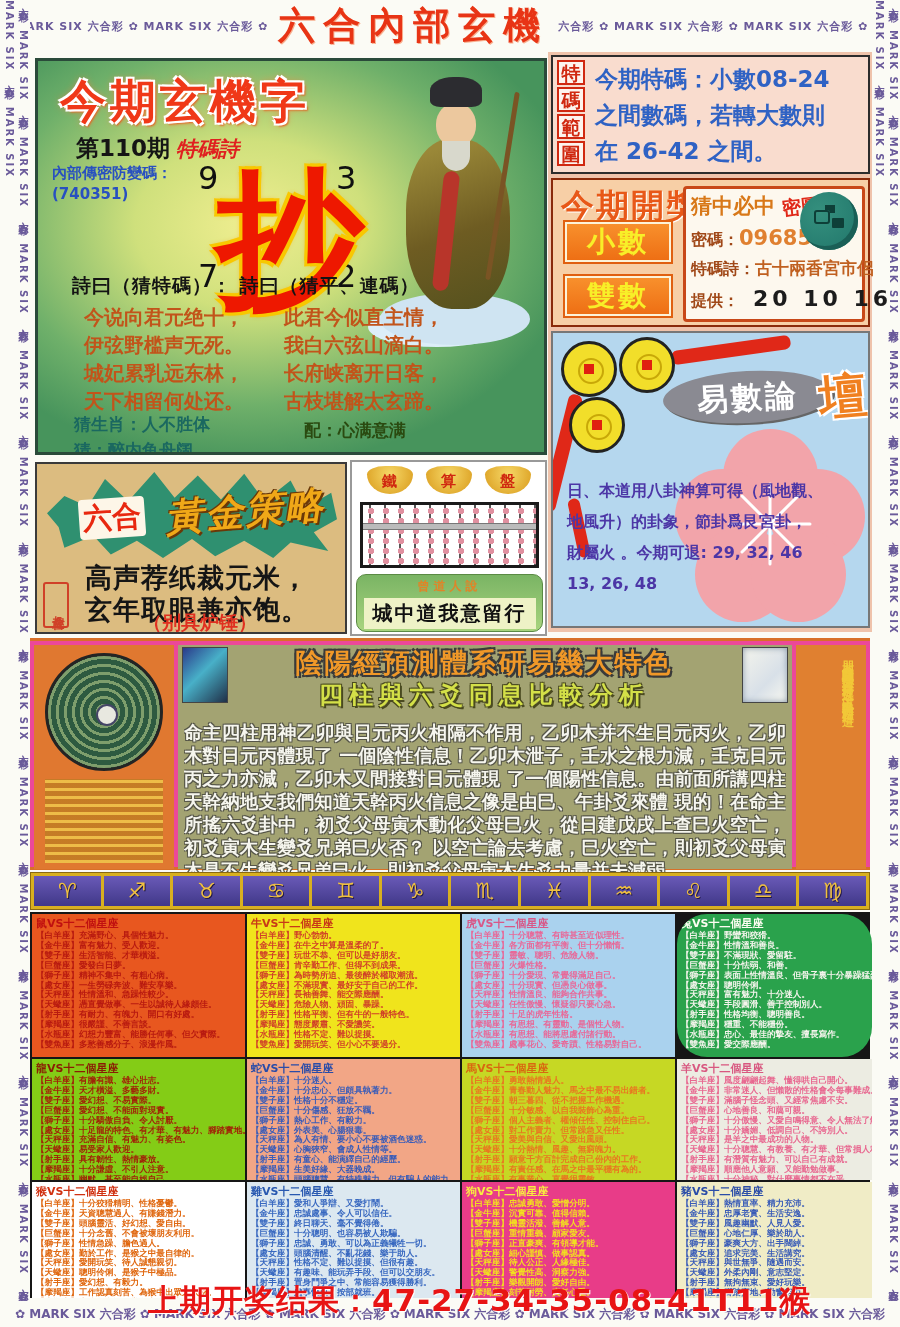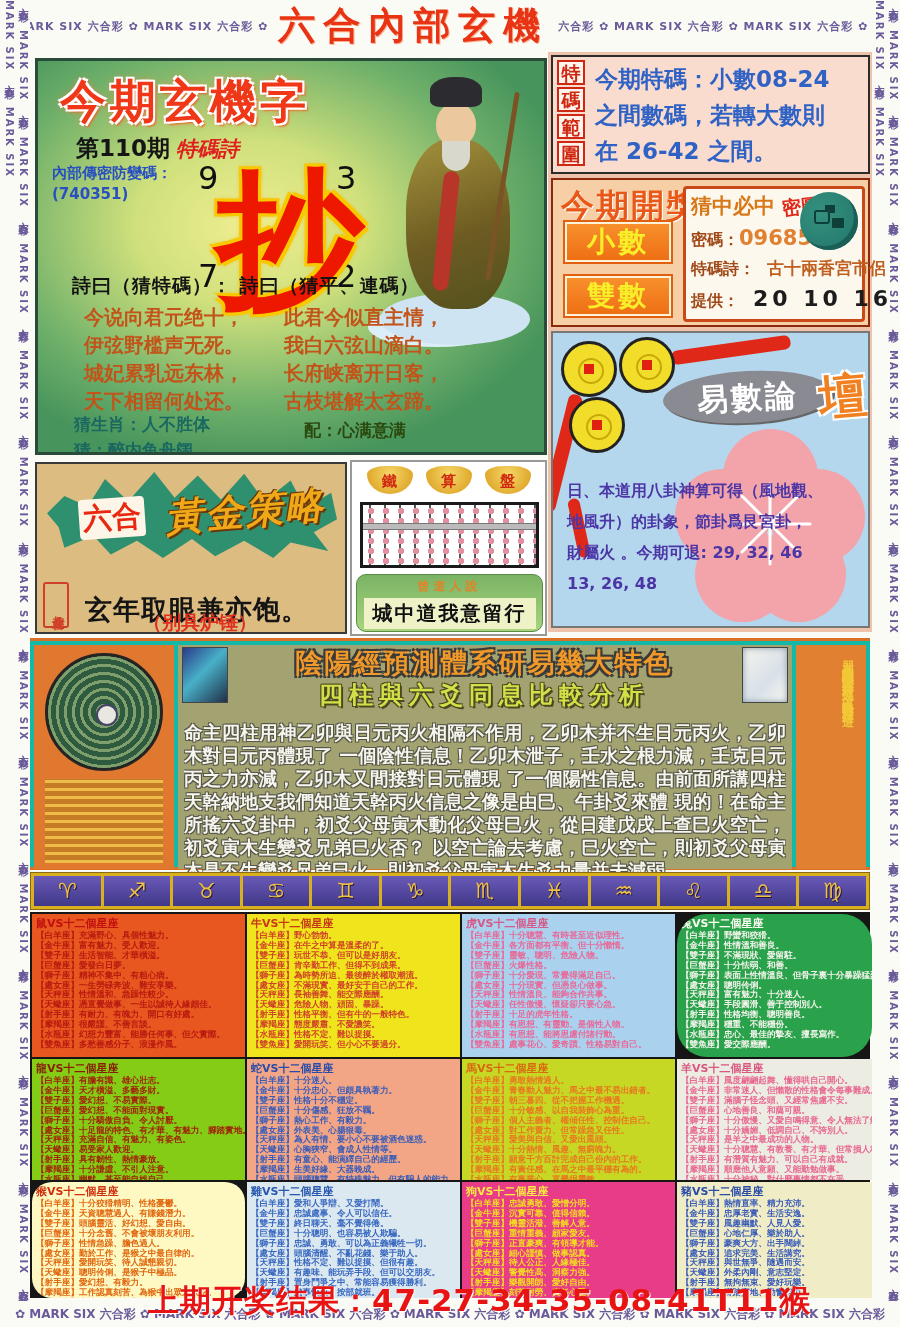--- a/index.html
+++ b/index.html
@@ -49,21 +49,21 @@
   .draw-title{position:absolute;left:8px;top:4px;font-size:33px;font-weight:bold;color:#e85818;letter-spacing:2px;text-shadow:1px 1px 0 #fff;}
   .draw-btn{position:absolute;left:12px;width:106px;height:40px;background:linear-gradient(#f8902c,#ee6f14);border:2px solid #fdf3d8;box-shadow:0 0 0 2px #e06010;color:#f8ef28;font-size:28px;font-weight:bold;text-align:center;line-height:36px;letter-spacing:3px;}
   .btn1{top:42px;}.btn2{top:96px;}
   .draw-box{position:absolute;left:130px;top:6px;width:182px;height:136px;background:#fdf8ee;border:3px solid #c84818;border-radius:4px;padding:3px 5px;}
   .hit-title{font-size:21px;font-weight:bold;color:#d87818;display:inline-block;}
   .hit-title2{font-size:19px;font-weight:bold;color:#e02818;display:inline-block;transform:rotate(-6deg);margin-left:2px;}
   .secret-circle{position:absolute;right:4px;top:3px;width:58px;height:58px;border-radius:50%;background:radial-gradient(circle at 35% 35%,#35907e,#20756a);box-shadow:inset -4px -4px 0 #1a5f56;}
   .secret-circle:after{content:"";position:absolute;left:14px;top:18px;width:12px;height:10px;border:2px solid #0e3f38;border-radius:3px;box-shadow:16px 6px 0 -2px #0e3f38,8px -8px 0 -3px #0e3f38;}
   .draw-row{font-size:16px;font-weight:bold;color:#a04818;margin-top:6px;white-space:nowrap;}
   .v-code{color:#e08030;font-size:21px;}
-  .v-poem{color:#c06020;font-size:17px;margin-left:12px;}
+  .v-poem{color:#c06020;font-size:17px;}
   .v-prov{color:#1c1c1c;font-size:22px;letter-spacing:4px;margin-left:14px;}
   
   .yishu{position:absolute;left:551px;top:331px;width:319px;height:297px;background:#b5d7ee;border:2px solid #777;overflow:hidden;}
   .coin{position:absolute;width:56px;height:56px;border-radius:50%;background:#f2de2a;border:3px solid #222;}
   .coin:before{content:"";position:absolute;left:14px;top:14px;width:22px;height:22px;border:2px solid #c8a808;border-radius:50%;}
   .coin:after{content:"";position:absolute;left:20px;top:20px;width:10px;height:10px;background:#e02010;}
   .coinA{left:8px;top:8px;}.coinB{left:66px;top:4px;}.coinC{left:16px;top:64px;}
   .ribbon{position:absolute;background:#e02818;border-radius:6px;}
   .rb1{left:118px;top:10px;width:120px;height:14px;transform:rotate(-8deg);}
   .rb2{left:2px;top:60px;width:14px;height:120px;transform:rotate(14deg);}
@@ -87,21 +87,21 @@
   
   .abacusp{position:absolute;left:350px;top:460px;width:197px;height:176px;background:#fff;border:2px solid #999;}
   .ingots{position:absolute;left:0;top:4px;width:100%;display:flex;justify-content:space-around;padding:0 8px;}
   .ingot{width:46px;height:28px;background:radial-gradient(circle at 50% 30%,#f6d868,#d89818);border-radius:40% 40% 50% 50%/30% 30% 70% 70%;text-align:center;color:#d02810;font-size:15px;font-weight:bold;line-height:30px;}
   .abacus{position:absolute;left:8px;top:40px;width:179px;height:66px;border:3px solid #1a1a1a;background:radial-gradient(circle 3px at 8px 6px,#e090a0 3px,transparent 3.5px) 0 0/15px 10px repeat,repeating-linear-gradient(90deg,transparent 0 6px,#555 6px 8px,transparent 8px 15px),#fff;}
   .abacus:after{content:"";position:absolute;left:0;top:18px;width:100%;height:5px;background:#bbb;border-top:1px solid #777;border-bottom:1px solid #777;}
   .saying{position:absolute;left:4px;top:112px;width:187px;height:58px;background:linear-gradient(#7ab464,#a8d47e);border-radius:10px;border:1px solid #5a8a44;text-align:center;padding-top:3px;}
   .saying-small{font-size:12px;font-weight:bold;color:#e08428;letter-spacing:4px;}
   .saying-main{margin:3px auto 0;width:172px;background:#eef2c6;font-size:20px;font-weight:bold;color:#111;letter-spacing:2px;padding:2px 0;}
   
-  .essay{position:absolute;left:30px;top:638px;width:840px;height:232px;background:#14b8a6;border-top:3px solid #d87028;border-bottom:3px solid #d87028;}
+  .essay{position:absolute;left:30px;top:638px;width:840px;height:232px;background:#ec4899;border-top:3px solid #d87028;border-bottom:3px solid #d87028;}
   .compass-block{position:absolute;left:4px;top:4px;width:140px;height:224px;background:#e07830;padding:6px;}
   .compass{width:118px;height:118px;margin:2px auto 0;border-radius:50%;background:repeating-radial-gradient(circle,#2e5a40 0 5px,#7e9e6c 5px 8px);border:3px solid #242424;position:relative;}
   .compass:after{content:"";position:absolute;left:48px;top:48px;width:18px;height:18px;border-radius:50%;background:#e8e8e0;border:2px solid #446;}
   .goldtext{width:118px;height:84px;margin:8px auto 0;background:repeating-linear-gradient(0deg,#f0c84c 0 3px,#c07c24 3px 8px);opacity:.85;}
   .essay-main{position:absolute;left:148px;top:4px;width:614px;height:224px;background:#a3a372;}
   .essay-img{position:absolute;top:2px;width:46px;height:56px;border:1px solid #444;}
   .img-left{left:4px;background:linear-gradient(135deg,#2a3a8a,#48b0c8 45%,#203048);}
   .img-right{right:4px;background:linear-gradient(135deg,#f4f4ec,#d8e0e8 60%,#f8f8f0);box-shadow:inset 0 0 6px #8898a8;}
   .essay-title{position:absolute;left:56px;top:0px;width:500px;text-align:center;font-size:27px;font-weight:bold;color:#f09828;letter-spacing:2px;text-shadow:-2px -2px 0 #3a3a3a,2px -2px 0 #3a3a3a,-2px 2px 0 #3a3a3a,2px 2px 0 #3a3a3a;}
   .essay-sub{position:absolute;left:56px;top:34px;width:500px;text-align:center;font-size:24px;font-weight:bold;color:#d4e048;letter-spacing:6px;text-shadow:-1px -1px 0 #4a4a20,1px -1px 0 #4a4a20,-1px 1px 0 #4a4a20,2px 2px 0 #4a4a20;}
@@ -116,21 +116,21 @@
   .fp-title{font-size:11px;line-height:12px;margin-bottom:1px;}
   .fl{font-size:8.6px;line-height:9.9px;white-space:nowrap;}
   .c1{background:#e8571f;color:#b81a10;}.c1 .fp-title{color:#c01010;}
   .c2{background:#f0e41c;color:#d04028;}.c2 .fp-title{color:#c83818;}
   .c3{background:#aad2ee;color:#e86898;}.c3 .fp-title{color:#d85888;}
   .c4{background:#2aa24c;color:#f4f4ec;border-radius:30px;}.c4 .fp-title{color:#fdfdf2;}
   .c5{background:#84cc16;color:#a02408;}.c5 .fp-title{color:#8a1c04;}
   .c6{background:#f2a686;color:#3a5cb8;}.c6 .fp-title{color:#2a4ca8;}
   .c7{background:#c6d824;color:#e87820;}.c7 .fp-title{color:#d86810;}
   .c8{background:#ecece2;color:#e86890;}.c8 .fp-title{color:#d85880;}
-  .c9{background:#fef9c3;color:#e06810;border-radius:20px;}.c9 .fp-title{color:#d03010;}
+  .c9{background:#ffffff;color:#e06810;}.c9 .fp-title{color:#d03010;}
   .c10{background:#dce8f0;color:#3868c0;}.c10 .fp-title{color:#2858b0;}
   .c11{background:#e83c88;color:#f2de20;}.c11 .fp-title{color:#f8ec40;}
   .c12{background:#f0ecc6;color:#3a5cb8;}.c12 .fp-title{color:#2a4ca8;}
   
   .result{position:absolute;left:148px;top:1280px;font-size:31px;font-weight:bold;color:#e81414;letter-spacing:1px;white-space:nowrap;z-index:20;text-shadow:1px 1px 0 #fff;}
 </style>
 </head>
 <body>
 
 <div class="page">
@@ -246,20 +246,21 @@
         <div>地風升）的卦象，節卦爲艮宮卦，</div>
         <div>財屬火 。今期可退: 29, 32, 46</div>
         <div>13, 26, 48</div>
       </div>
   </div>
 
   <div class="gold">
     <div class="burst"></div>
     <div class="gold-pre">六合</div>
     <div class="gold-title">黃金策略</div>
+    <div class="gold-line gl1">高声荐纸裁元米，</div>
     <div class="gold-line gl2">玄年取眼兼亦饱。</div>
     <div class="gold-note">（别具炉锤）</div>
     <div class="seal">會趣</div>
   </div>
 
   <div class="abacusp">
     <div class="ingots">
 
     <div class="ingot">鐵</div>
         <div class="ingot">算</div>

